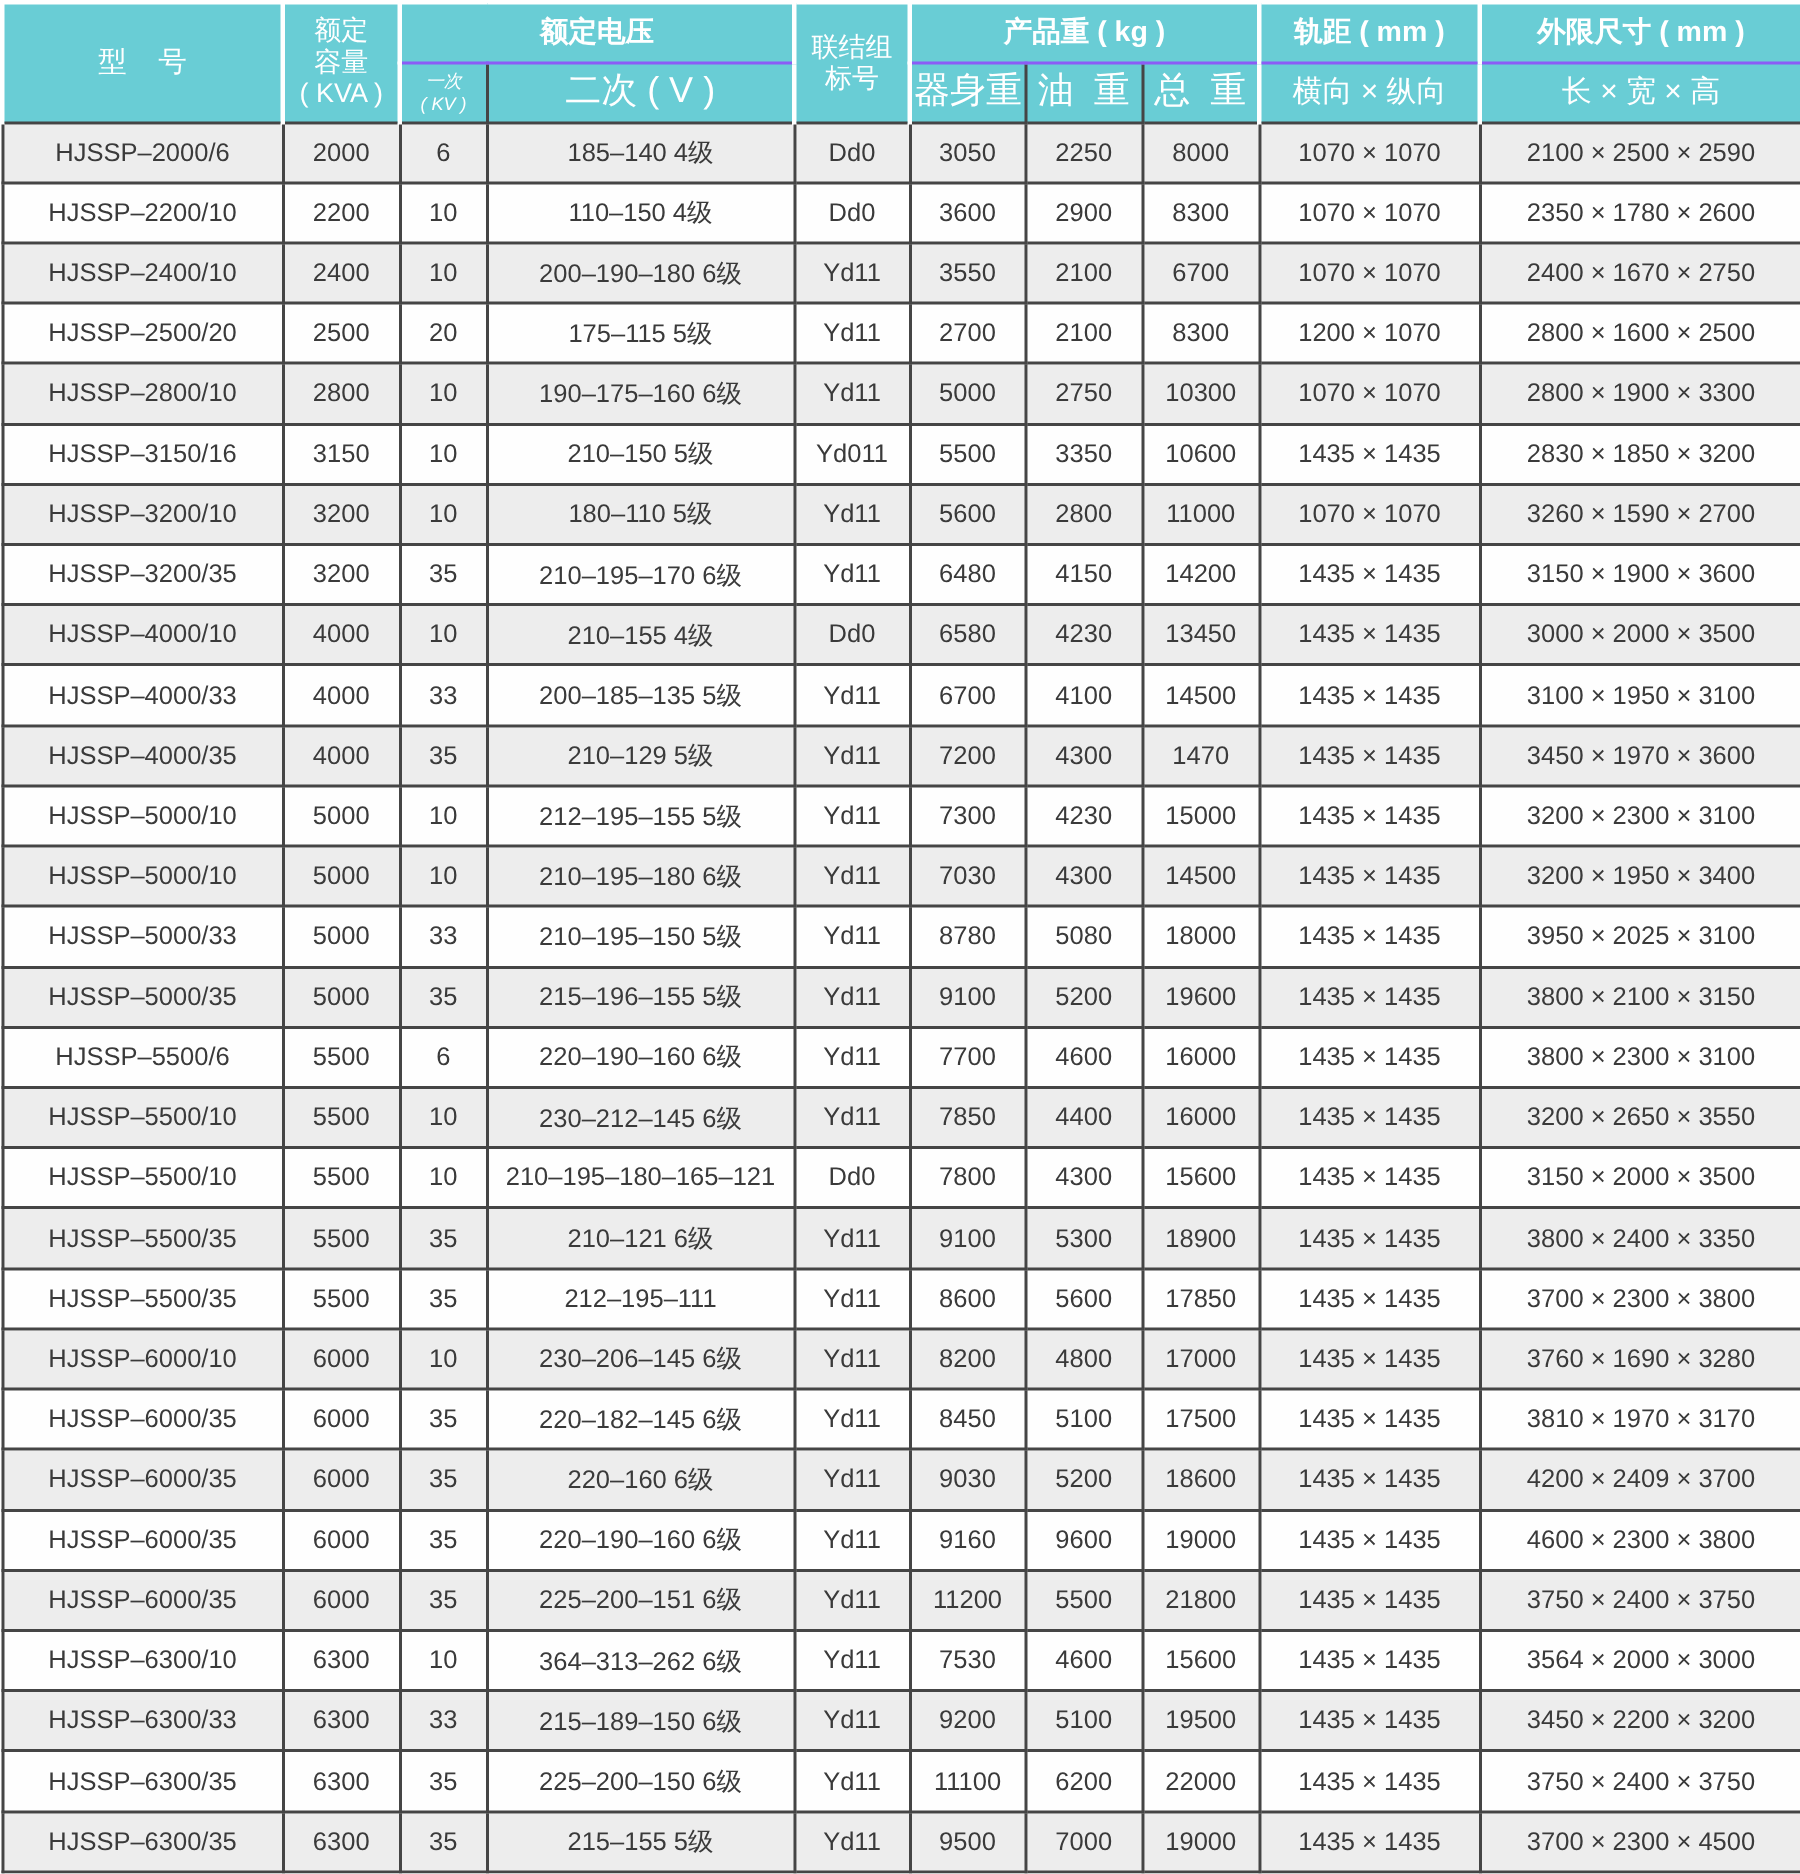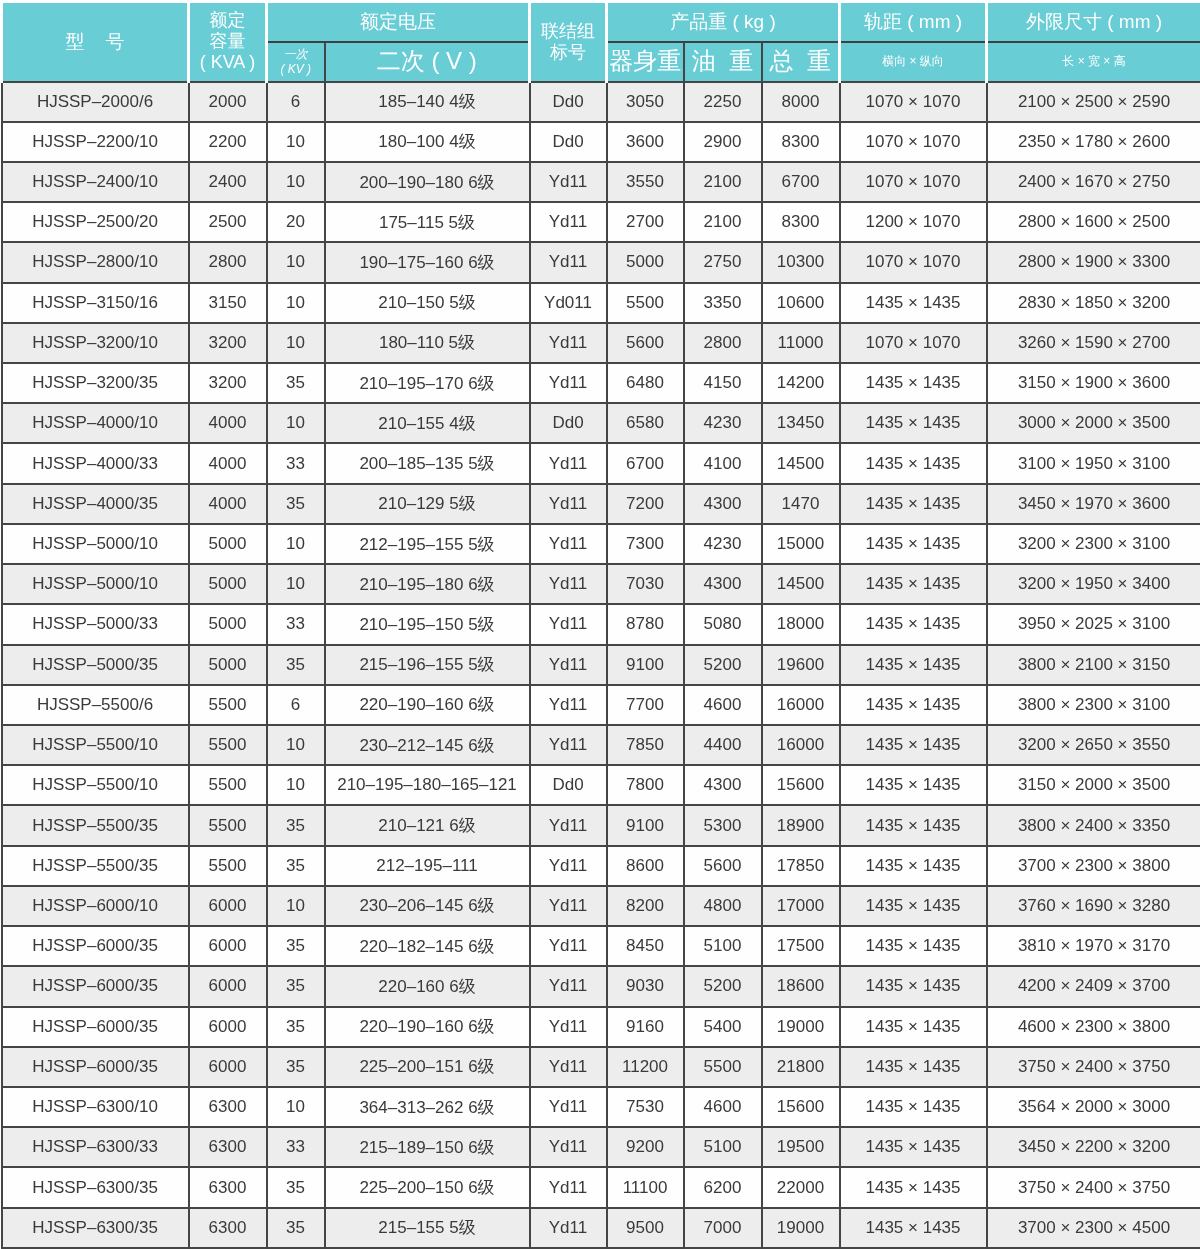--- a/index.html
+++ b/index.html
@@ -23,28 +23,28 @@
     background: #69cdd5;
     color: #ffffff;
     font-weight: normal;
     border: 3px solid #ffffff;
     padding: 0;
     line-height: 1.18;
   }
   thead tr.hrow { height: 40px; }
   th.h-lg  { font-size: 19px; }
   th.h-md  { font-size: 18px; }
-  th.group { border-bottom: 2px solid #404040; }
+  th.group { border-bottom: 2px solid #8b5cf6; font-weight: bold; }
   th.spanr { border-bottom: 2px solid #454545; }
   th.sub   { border: 2px solid #454545; font-size: 24px; }
   th.sub-solo {
     border: 2px solid #454545;
     border-left: 3px solid #ffffff;
     border-right: 3px solid #ffffff;
-    font-size: 12px;
+    font-size: 20px;
   }
   th .ln { display: block; }
   th.primary-kv { font-size: 12px; white-space: nowrap; overflow: visible; font-style: italic; }
   
   tbody td {
     border: 2px solid #454545;
     text-align: center;
     vertical-align: middle;
     color: #3a3a3a;
     font-size: 17px;
@@ -112,21 +112,21 @@
         <td>3050</td>
         <td>2250</td>
         <td>8000</td>
         <td>1070 × 1070</td>
         <td>2100 × 2500 × 2590</td>
       </tr>
       <tr>
         <td>HJSSP–2200/10</td>
         <td>2200</td>
         <td>10</td>
-        <td>180–100  4级</td>
+        <td>110–150  4级</td>
         <td>Dd0</td>
         <td>3600</td>
         <td>2900</td>
         <td>8300</td>
         <td>1070 × 1070</td>
         <td>2350 × 1780 × 2600</td>
       </tr>
       <tr class="alt">
         <td>HJSSP–2400/10</td>
         <td>2400</td>
@@ -379,21 +379,21 @@
         <td>1435 × 1435</td>
         <td>4200 × 2409 × 3700</td>
       </tr>
       <tr>
         <td>HJSSP–6000/35</td>
         <td>6000</td>
         <td>35</td>
         <td>220–190–160  6级</td>
         <td>Yd11</td>
         <td>9160</td>
-        <td>5400</td>
+        <td>9600</td>
         <td>19000</td>
         <td>1435 × 1435</td>
         <td>4600 × 2300 × 3800</td>
       </tr>
       <tr class="alt">
         <td>HJSSP–6000/35</td>
         <td>6000</td>
         <td>35</td>
         <td>225–200–151  6级</td>
         <td>Yd11</td>

